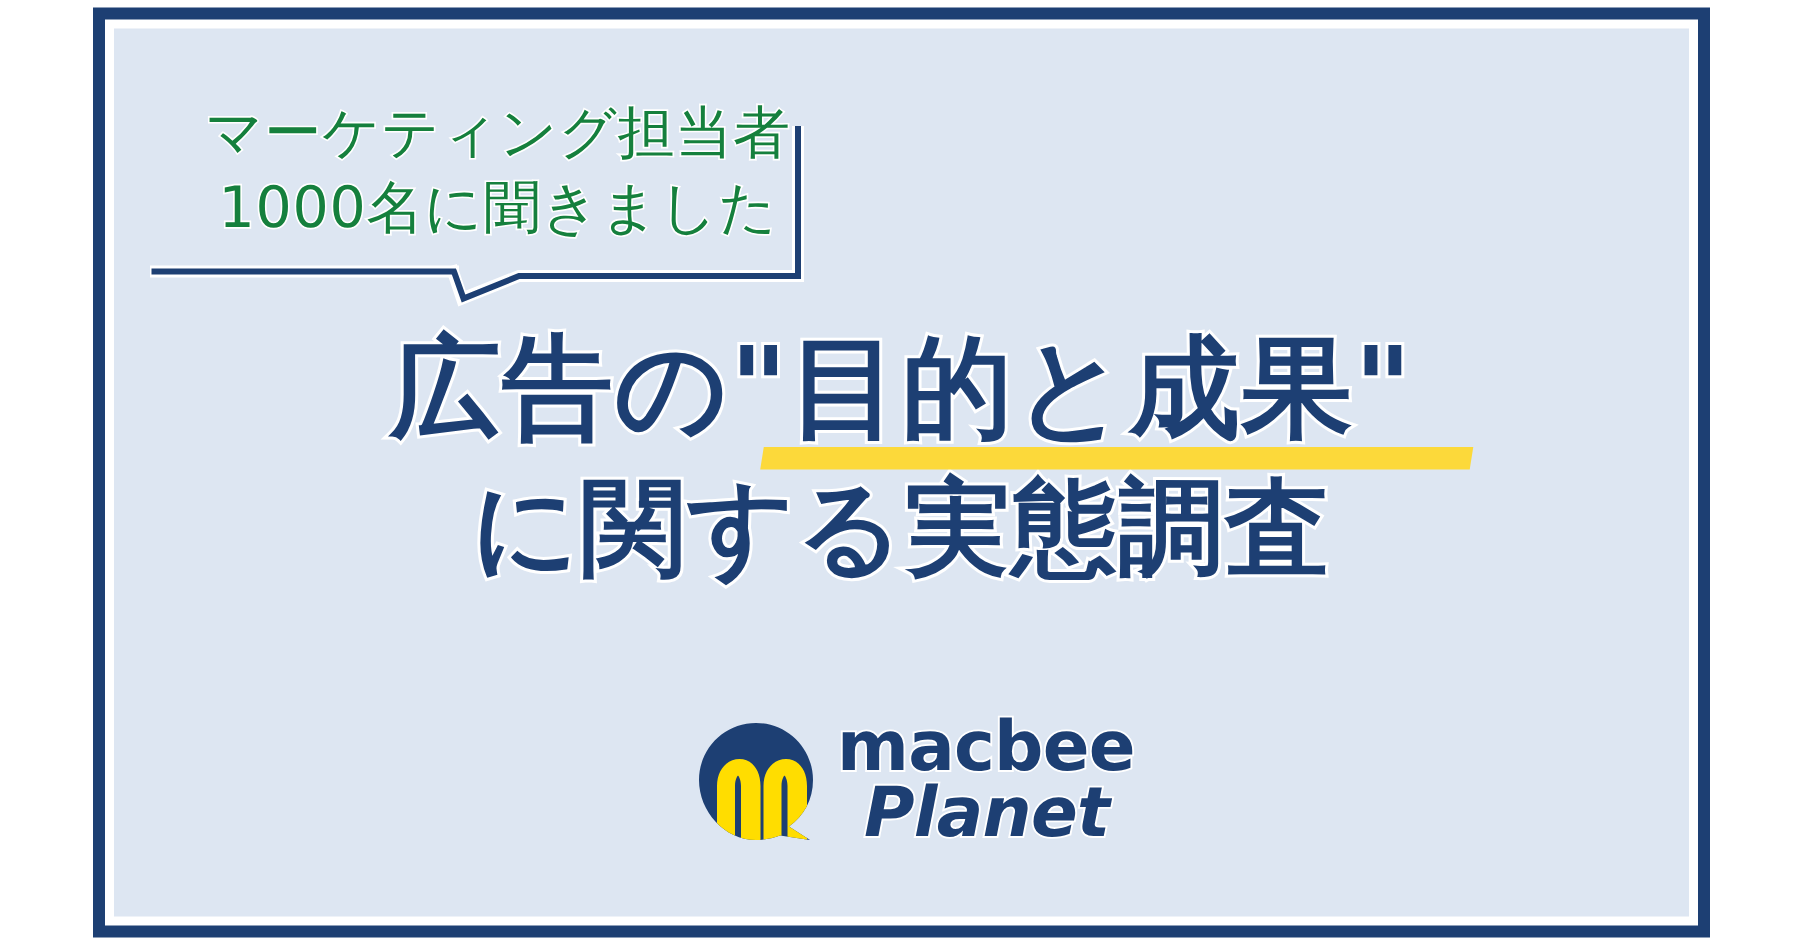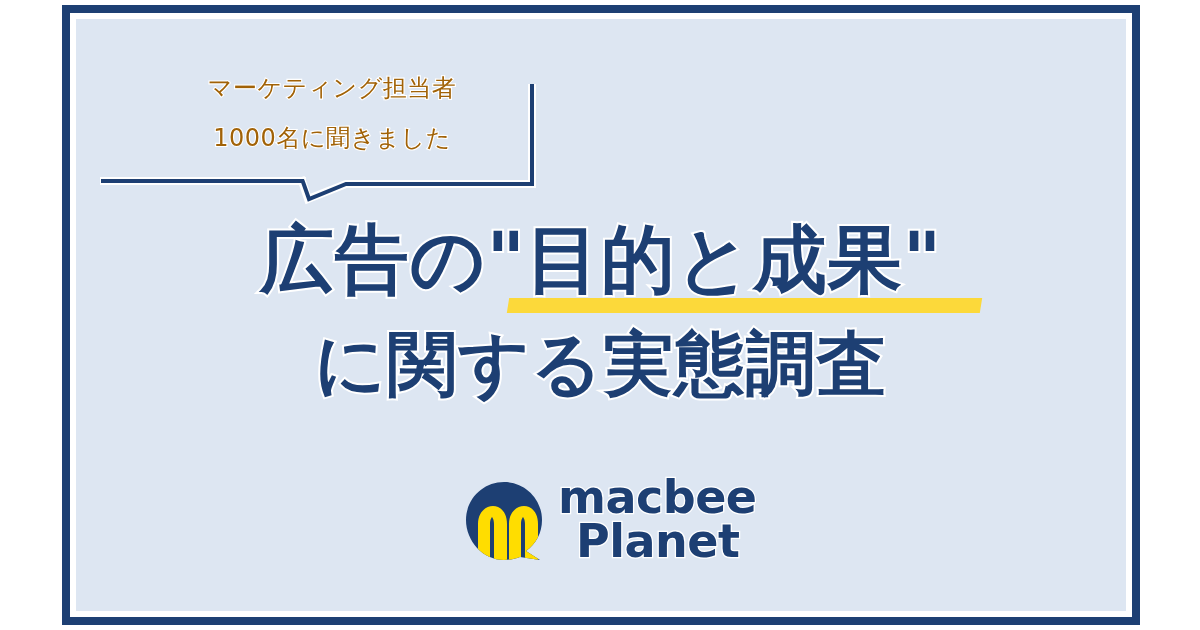--- a/index.html
+++ b/index.html
@@ -50,24 +50,24 @@
     width: 460px;
     height: 145px;
   }
   .bubble-text {
     position: absolute;
     left: 22px;
     top: 0px;
     width: 420px;
     text-align: center;
     font-family: "DejaVu Sans", sans-serif;
-    font-size: 24px;
+    font-size: 38px;
     line-height: 52px;
     font-weight: 400;
-    color: #a16207;
+    color: #15803d;
     letter-spacing: 0.5px;
     white-space: nowrap;
     -webkit-text-stroke: 2.2px #ffffff;
     paint-order: stroke fill;
   }
   .bubble-line-row {
     position: absolute;
     left: 0px;
     top: 111px;
     width: 460px;
@@ -93,21 +93,21 @@
     -webkit-text-stroke: 4px #ffffff;
     paint-order: stroke fill;
   }
   .headline-line-1 {
     font-size: 74px;
     line-height: 86px;
   }
   .headline-line-2 {
     font-size: 70px;
     line-height: 82px;
-    margin-top: 21px;
+    margin-top: 9px;
   }
   
   .marker {
     position: absolute;
     left: 508px;
     top: 298px;
     width: 473px;
     height: 15px;
     background: #fcd93a;
     transform: skewX(-9deg);
@@ -151,20 +151,21 @@
     top: -2px;
     font-size: 46px;
     line-height: 50px;
   }
   .logo-planet {
     position: absolute;
     left: 18px;
     top: 42px;
     font-size: 46px;
     line-height: 50px;
+    font-style: italic;
   }
 </style>
 </head>
 <body>
 
 <div id="root">
 
   <div class="frame-outer"></div>
   <div class="frame-gap"></div>
   <div class="canvas"></div>

